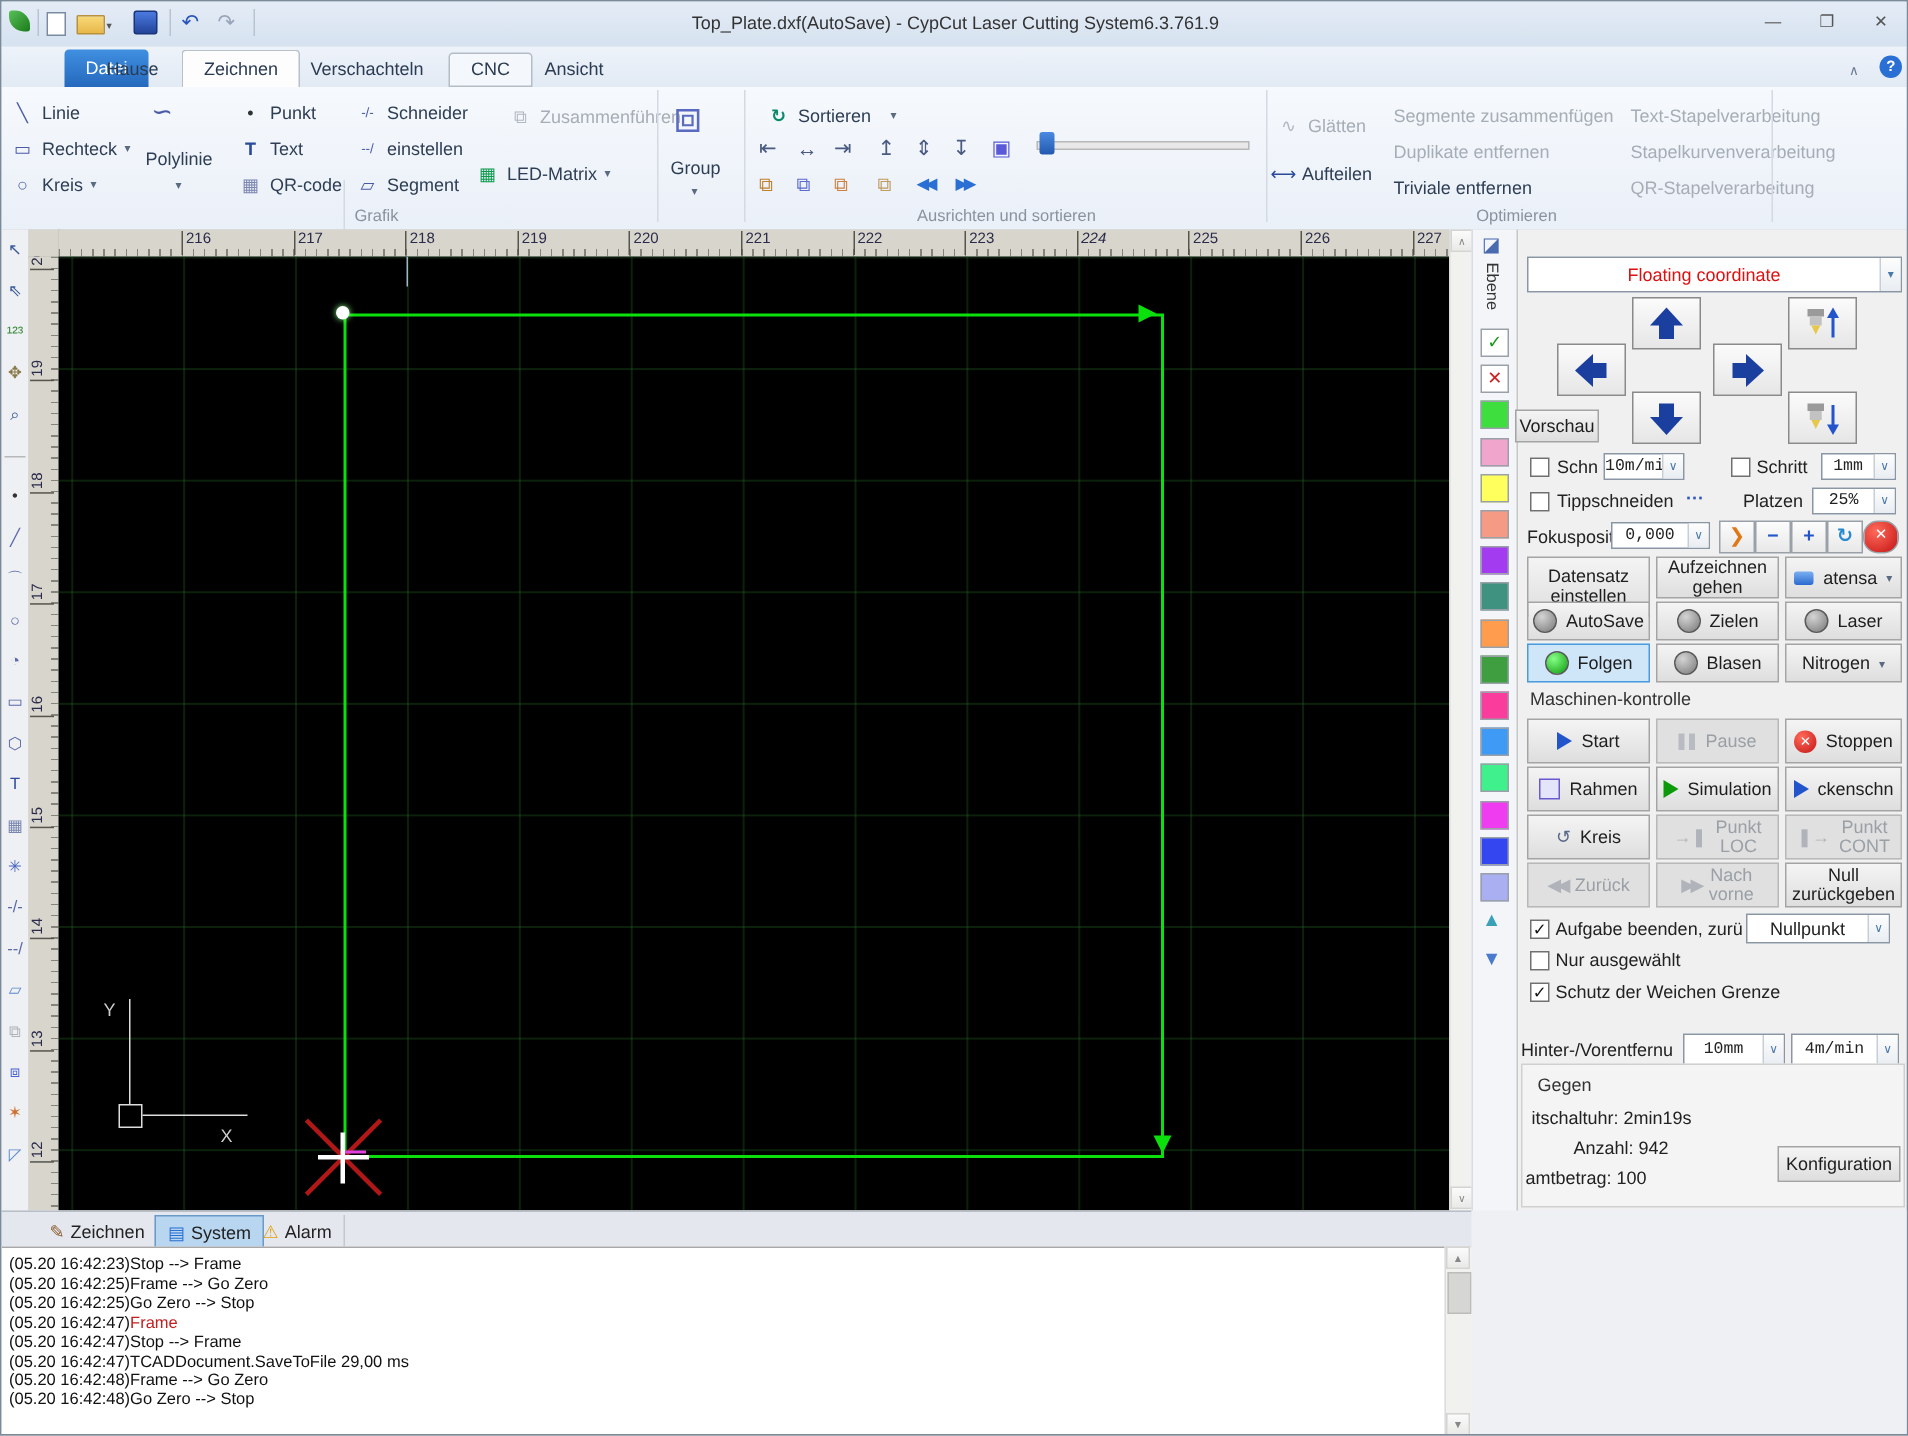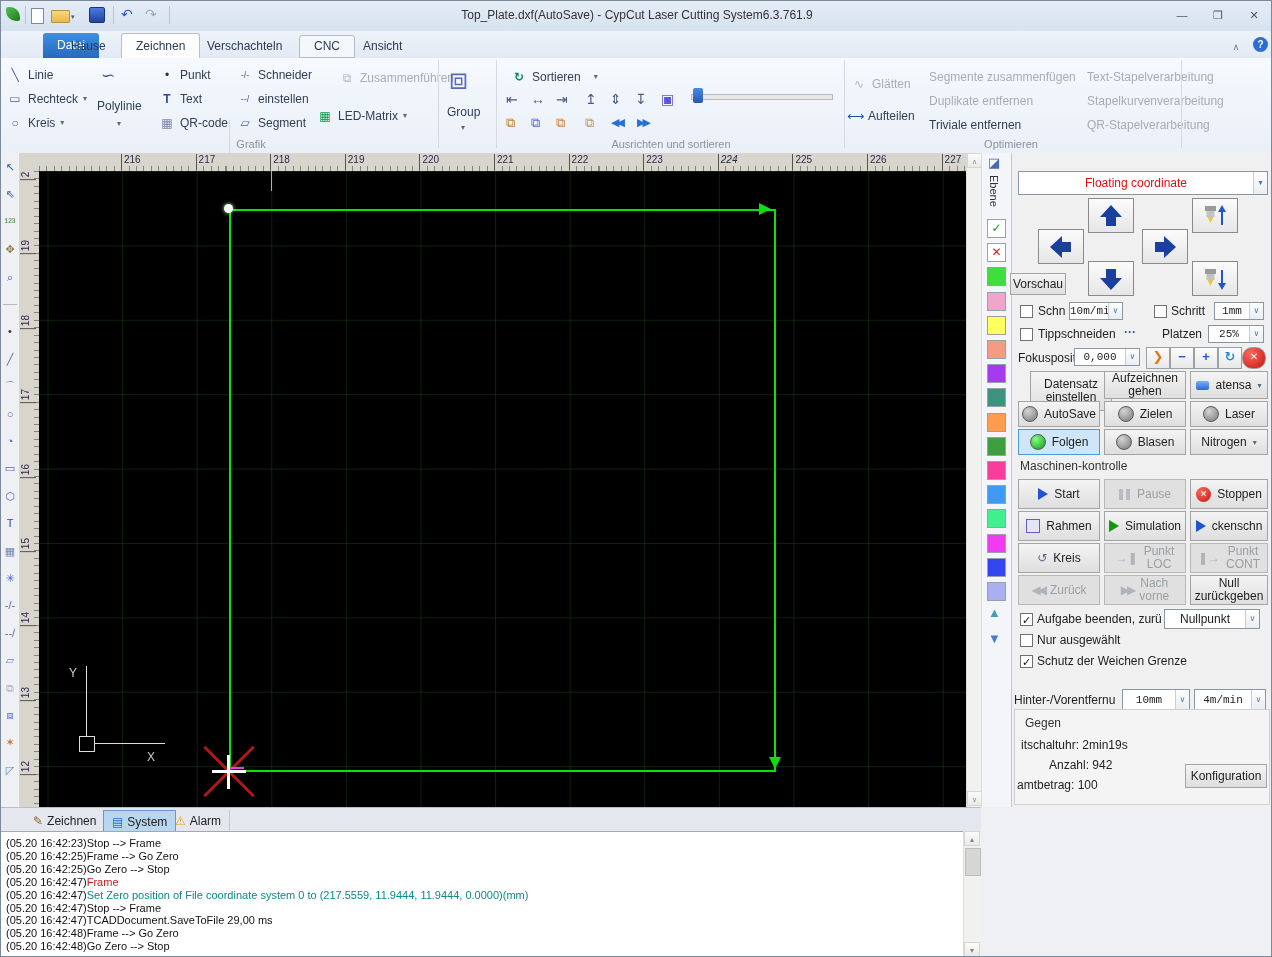--- a/index.html
+++ b/index.html
@@ -488,21 +488,21 @@
     <div class="sel" style="left:62px;top:195px;width:66px;">
         <span class="v">0,000</span>
         <span class="ch">∨</span>
       </div>
     <div class="smbtn" style="left:134px;top:194px;color:#e07818;">❯</div>
     <div class="smbtn" style="left:158px;top:194px;color:#2255cc;">−</div>
     <div class="smbtn" style="left:182px;top:194px;color:#2255cc;">+</div>
     <div class="smbtn" style="left:206px;top:194px;color:#2a8ad0;">↻</div>
     <div class="smbtn" style="left:230px;top:194px;background:radial-gradient(circle at 35% 30%,#ff6a5a,#c41414);color:#fff;border-radius:10px;font-size:10px;">✕</div>
 
-    <div class="gbtn" style="left:18px;top:218px;width:82px;height:40px;"><span>Datensatz
+    <div class="gbtn" style="left:6px;top:218px;width:82px;height:40px;"><span>Datensatz
 einstellen</span></div>
     <div class="gbtn" style="left:92px;top:218px;width:82px;height:28px;"><span>Aufzeichnen
 gehen</span></div>
     <div class="gbtn" style="left:178px;top:218px;width:78px;height:28px;"><span style="width:13px;height:9px;background:linear-gradient(#7ab0f0,#2a6ad0);border-radius:2px;flex:0 0 auto;"></span><span>atensa</span><span class="chv">▾</span></div>
 
     <div class="gbtn" style="left:6px;top:248px;width:82px;height:26px;"><span class="led"></span><span>AutoSave</span></div>
     <div class="gbtn" style="left:92px;top:248px;width:82px;height:26px;"><span class="led"></span><span>Zielen</span></div>
     <div class="gbtn" style="left:178px;top:248px;width:78px;height:26px;"><span class="led"></span><span>Laser</span></div>
 
     <div class="gbtn activ" style="left:6px;top:276px;width:82px;height:26px;"><span class="led on"></span><span>Folgen</span></div>
@@ -576,21 +576,20 @@
       </div>
 
   </div>
 
   <div id="logarea">
       <div id="loglines">
         <div class="logline"><span>(05.20 16:42:23)</span><span style="color: rgb(17, 17, 17);">Stop --&gt; Frame</span></div>
         <div class="logline"><span>(05.20 16:42:25)</span><span style="color: rgb(17, 17, 17);">Frame --&gt; Go Zero</span></div>
         <div class="logline"><span>(05.20 16:42:25)</span><span style="color: rgb(17, 17, 17);">Go Zero --&gt; Stop</span></div>
         <div class="logline"><span>(05.20 16:42:47)</span><span style="color: rgb(192, 32, 32);">Frame</span></div>
-        <div class="logline"><span>(05.20 16:42:47)</span><span style="color: rgb(10, 138, 138);">Set Zero position of File coordinate system 0 to (217.5559, 11.9444, 11.9444, 0.0000)(mm)</span></div>
         <div class="logline"><span>(05.20 16:42:47)</span><span style="color: rgb(17, 17, 17);">Stop --&gt; Frame</span></div>
         <div class="logline"><span>(05.20 16:42:47)</span><span style="color: rgb(17, 17, 17);">TCADDocument.SaveToFile 29,00 ms</span></div>
         <div class="logline"><span>(05.20 16:42:48)</span><span style="color: rgb(17, 17, 17);">Frame --&gt; Go Zero</span></div>
         <div class="logline"><span>(05.20 16:42:48)</span><span style="color: rgb(17, 17, 17);">Go Zero --&gt; Stop</span></div>
       </div>
     </div>
   <div id="logscroll">
     <div class="sbtn" style="top:0;width:16px;">▲</div>
     <div style="position:absolute;left:1px;top:17px;width:14px;height:26px;background:#d6d6d4;border:1px solid #bcbcba;"></div>
     <div class="sbtn" style="top:111px;width:16px;">▼</div>

